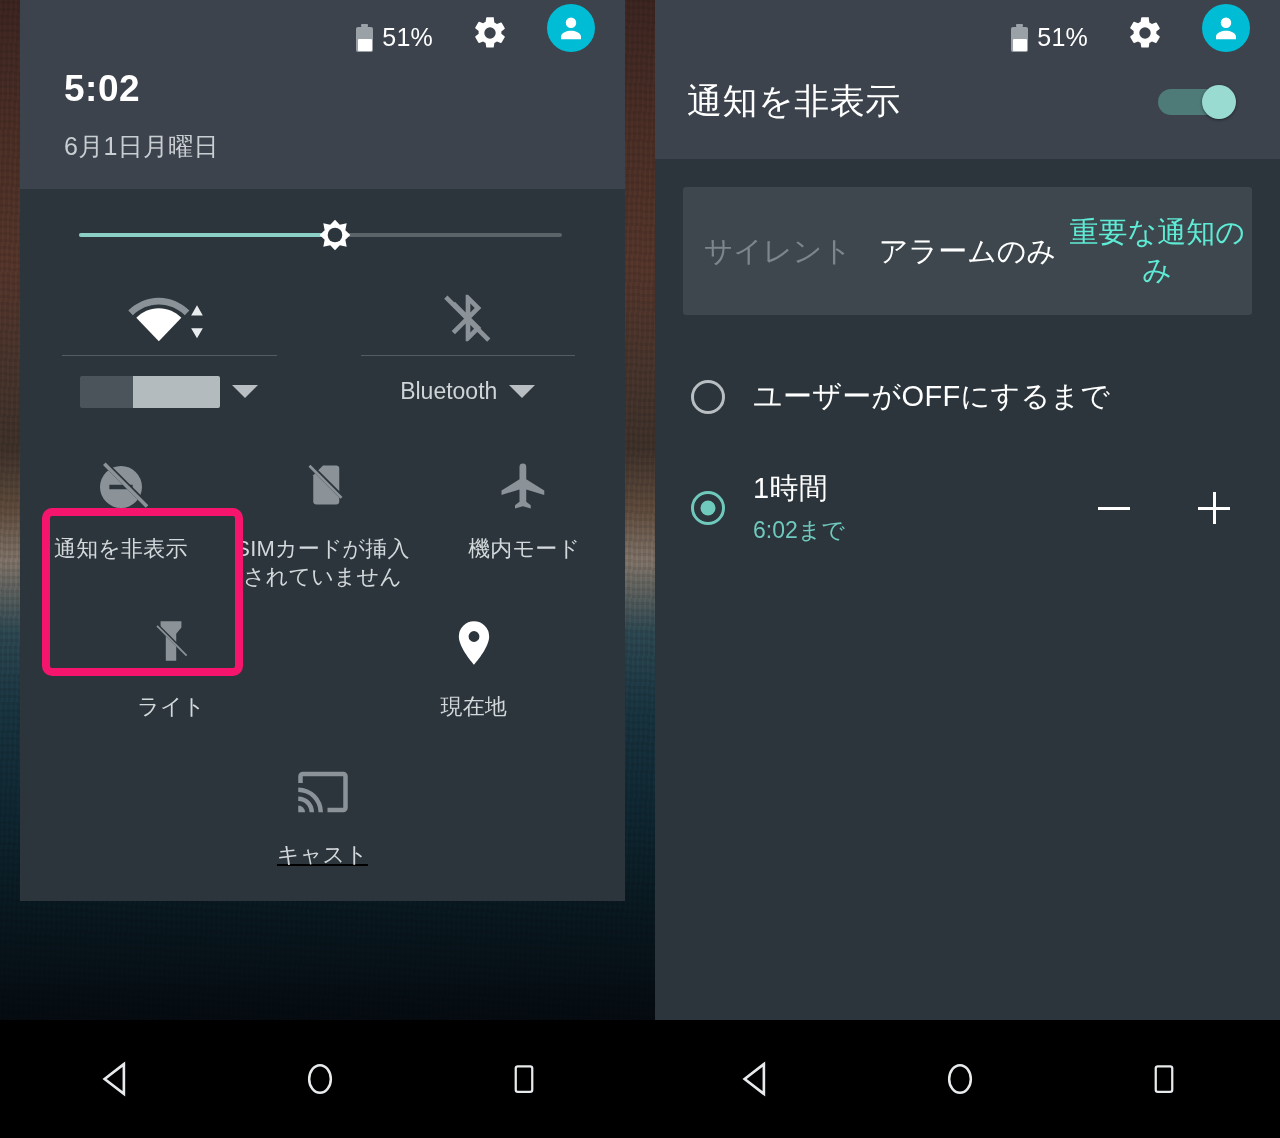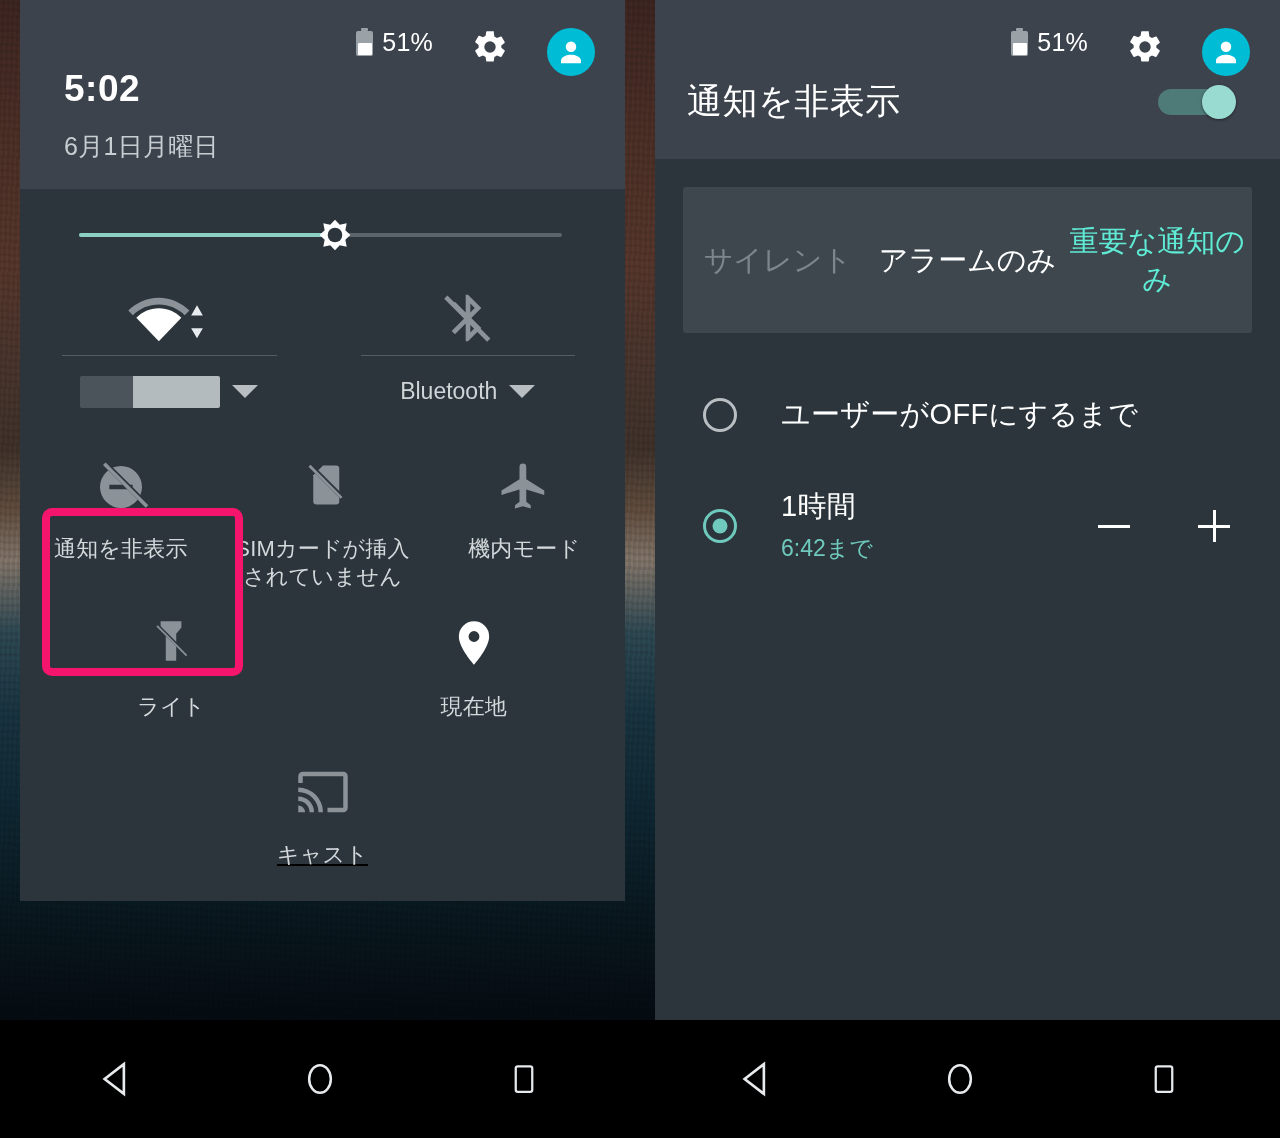--- a/index.html
+++ b/index.html
@@ -37,21 +37,21 @@
 
   .panel-header{
     background:#3c434c;width:100%;box-sizing:border-box;
   }
   .panel-body{
     background:#2b353b;width:100%;box-sizing:border-box;
   }
 
   
   .status-row{
-    display:flex;align-items:flex-start;justify-content:flex-end;
+    display:flex;align-items:flex-end;justify-content:flex-end;
     gap:0;padding:28px 30px 0 0;height:52px;box-sizing:border-box;
   }
   .battery{
     position:relative;width:17px;height:28px;margin-right:9px;
     display:inline-block;
   }
   .battery .cap{
     position:absolute;left:5px;top:0;width:7px;height:3px;background:#9aa2a8;border-radius:1px;
   }
   .battery .shell{
@@ -135,33 +135,33 @@
   .switch .track{
     position:absolute;left:0;top:4px;width:62px;height:26px;border-radius:13px;background:#4e7a78;
   }
   .switch .knob{
     position:absolute;right:0;top:0;width:34px;height:34px;border-radius:50%;
     background:#9adbd1;box-shadow:0 1px 3px rgba(0,0,0,.45);
   }
 
   .seg-wrap{padding:28px 28px 0 28px;}
   .segmented{
-    display:flex;background:#3d474d;border-radius:3px;overflow:hidden;height:146px;
+    display:flex;background:#3d474d;border-radius:3px;overflow:hidden;height:128px;
   }
   .seg{
     flex:1;display:flex;align-items:center;justify-content:center;text-align:center;
     font-size:29px;line-height:1.32;padding:0 6px;box-sizing:border-box;
   }
   .seg.state-off{color:#7d868c;}
   .seg.state-sel{color:#ffffff;}
   .seg.state-mid{color:#5eead4;}
 
   .radio-list{padding:28px 0 0 0;}
   .radio-row{
-    display:flex;align-items:center;padding:18px 44px 18px 48px;min-height:72px;gap:16px;
+    display:flex;align-items:center;padding:18px 44px 18px 36px;min-height:72px;
   }
   .radio{
     width:34px;height:34px;border-radius:50%;border:3px solid #b8bec2;
     box-sizing:border-box;flex:0 0 34px;margin-right:28px;position:relative;
   }
   .radio.on{border-color:#6fc9bd;}
   .radio.on:after{
     content:"";position:absolute;left:50%;top:50%;transform:translate(-50%,-50%);
     width:15px;height:15px;border-radius:50%;background:#6fc9bd;
   }
@@ -388,21 +388,21 @@
           <span class="radio"></span>
           <span class="radio-text">
             <span class="radio-main">ユーザーがOFFにするまで</span>
           </span>
         </div>
 
         <div class="radio-row">
           <span class="radio on"></span>
           <span class="radio-text">
             <div class="radio-main">1時間</div>
-            <div class="radio-sub">6:42まで</div>
+            <div class="radio-sub">6:02まで</div>
           </span>
           <span class="stepper">
             <span class="step-btn">
                 <span class="h"></span>
               </span>
             <span class="step-btn">
                 <span class="h"></span>
                 <span class="v"></span>
               </span>
           </span>

